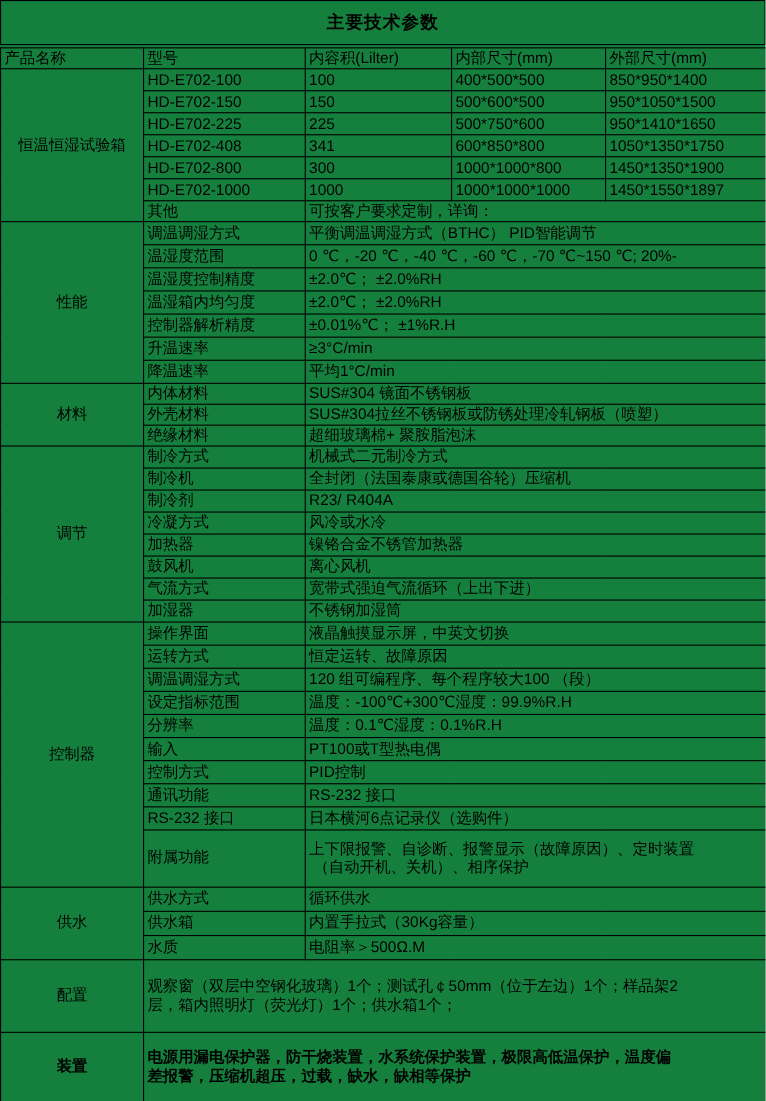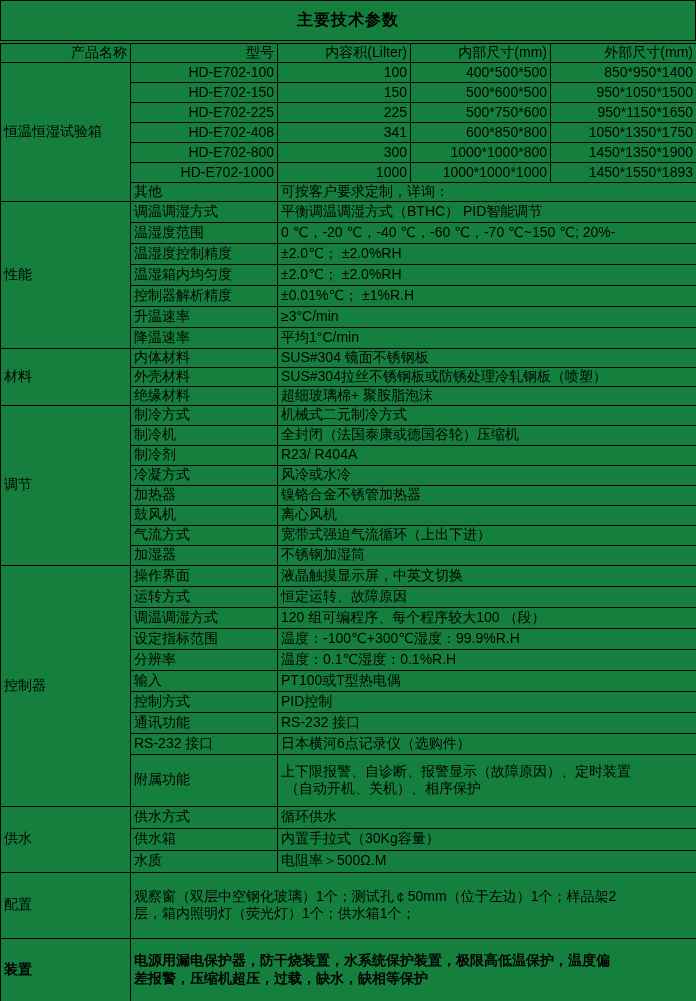--- a/index.html
+++ b/index.html
@@ -31,22 +31,22 @@
     margin-top: 2px;
     font-size: 14px;
   }
   table.spec td {
     border: 1px solid #000000;
     padding: 0 3px;
     vertical-align: middle;
     line-height: 1.25;
     overflow: hidden;
   }
-  td.c   { text-align: right; margin-top: 24px; }
-  td.cat { text-align: left; }
+  td.c   { text-align: left; margin-top: 24px; }
+  td.cat { text-align: center; }
   td.prewrap { white-space: pre-wrap; line-height: 22px; }
   tr.r-head  { height: 19px; }
   tr.r-model { height: 20px; }
   tr.r-other { height: 18px; margin-top: 15px; }
   tr.r-perf  { height: 21px; }
   tr.r-mat   { height: 19px; }
   tr.r-reg   { height: 20px; }
   tr.r-ctl   { height: 21px; }
   tr.r-aux   { height: 52px; }
   tr.r-water { height: 22px; }
@@ -88,39 +88,39 @@
     <tr class="r-model">
       <td class="c">HD-E702-150</td>
       <td class="c">150</td>
       <td class="c">500*600*500</td>
       <td class="c">950*1050*1500</td>
     </tr>
     <tr class="r-model">
       <td class="c">HD-E702-225</td>
       <td class="c">225</td>
       <td class="c">500*750*600</td>
-      <td class="c">950*1150*1650</td>
+      <td class="c">950*1410*1650</td>
     </tr>
     <tr class="r-model">
       <td class="c">HD-E702-408</td>
       <td class="c">341</td>
       <td class="c">600*850*800</td>
       <td class="c">1050*1350*1750</td>
     </tr>
     <tr class="r-model">
       <td class="c">HD-E702-800</td>
       <td class="c">300</td>
       <td class="c">1000*1000*800</td>
       <td class="c">1450*1350*1900</td>
     </tr>
     <tr class="r-model">
       <td class="c">HD-E702-1000</td>
       <td class="c">1000</td>
       <td class="c">1000*1000*1000</td>
-      <td class="c">1450*1550*1893</td>
+      <td class="c">1450*1550*1897</td>
     </tr>
     <tr class="r-other">
       <td>其他</td>
       <td colspan="3">可按客户要求定制，详询：</td>
     </tr>
 
     <tr class="r-perf">
       <td class="cat" rowspan="7">性能</td>
       <td>调温调湿方式</td>
       <td colspan="3">平衡调温调湿方式（BTHC） PID智能调节</td>

